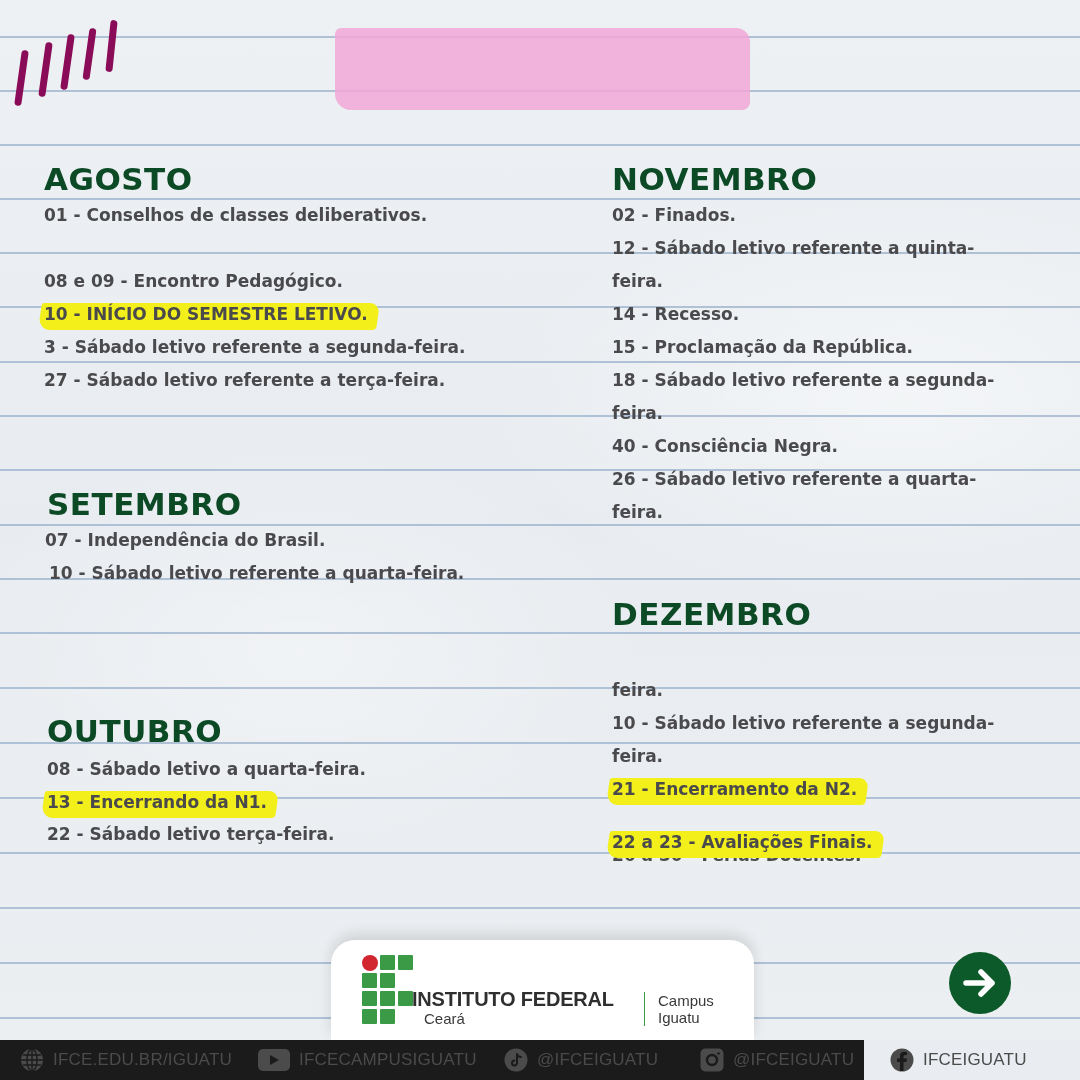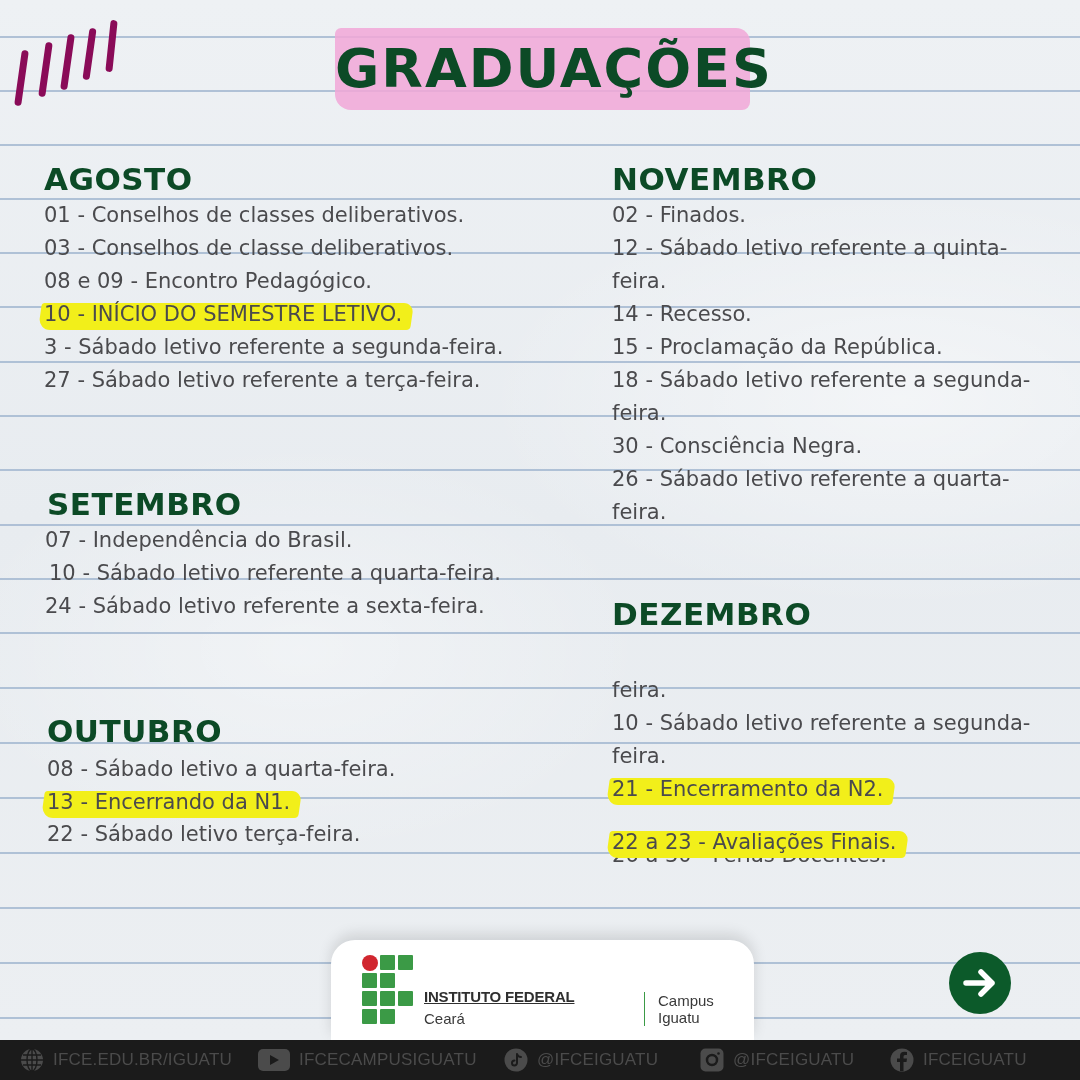--- a/index.html
+++ b/index.html
@@ -43,59 +43,59 @@
     line-height: 70px;
   }
   .month {
     position: absolute;
     font-family: "DejaVu Sans", sans-serif; font-weight: bold;
     font-size: 31px; color: #0c4a26; letter-spacing: 0.5px;
     line-height: 36px;
   }
   .item {
     position: absolute;
-    font-family: "DejaVu Sans", sans-serif; font-weight: normal;
-    font-size: 21px; color: #4a4a4d; line-height: 33px;
+    font-family: "DejaVu Sans", sans-serif; font-weight: bold;
+    font-size: 17px; color: #4a4a4d; line-height: 33px;
     white-space: nowrap;
   }
   .item.hl::before {
     content: ""; position: absolute; left: -4px; right: -10px; top: 5px; bottom: 1px;
     background: #f2ef1a; z-index: -1;
     border-radius: 3px 10px 4px 12px;
     transform: skewX(-8deg);
   }
   .item-wrap { position: absolute; z-index: 1; }
   .logo-card {
     position: absolute; left: 331px; top: 940px; width: 423px; height: 100px;
     background: #ffffff; border-radius: 24px 24px 0 0;
     box-shadow: 0 -6px 14px rgba(0,0,0,0.12);
   }
   .logo-grid { position: absolute; left: 31px; top: 15px; width: 52px; height: 70px; }
   .sq { position: absolute; width: 15px; height: 15px; background: #3b9a46; border-radius: 1px; }
   .dot { position: absolute; width: 16px; height: 16px; background: #d1262f; border-radius: 50%; }
   .logo-name {
-    position: absolute; left: 93px; top: 48px;
-    font-family: "Liberation Sans", sans-serif; font-weight: bold; font-size: 15px;
-    color: #2f2f2f; letter-spacing: -0.2px; text-decoration: underline;
+    position: absolute; left: 81px; top: 48px;
+    font-family: "Liberation Sans", sans-serif; font-weight: bold; font-size: 20px;
+    color: #2f2f2f; letter-spacing: -0.2px;
   }
   .logo-state {
     position: absolute; left: 93px; top: 70px;
     font-family: "Liberation Sans", sans-serif; font-size: 15px; color: #3a3a3a;
   }
   .logo-sep { position: absolute; left: 313px; top: 52px; width: 1px; height: 34px; background: #3b9a46; }
   .logo-campus {
     position: absolute; left: 327px; top: 52px;
     font-family: "Liberation Sans", sans-serif; font-size: 15px; color: #3a3a3a; line-height: 17px;
   }
   .next-btn {
     position: absolute; left: 949px; top: 952px; width: 62px; height: 62px; border-radius: 50%;
     background: #0c5a2a; display: flex; align-items: center; justify-content: center;
   }
   .footer {
-    position: absolute; left: 0; top: 1040px; width: 1080px; height: 40px; background: #1b1b1b; text-align: right;
+    position: absolute; left: 0; top: 1040px; width: 864px; height: 40px; background: #1b1b1b; text-align: right;
   }
   .f-item {
     position: absolute; top: 0; height: 40px; display: flex; align-items: center;
     font-family: "Liberation Sans", sans-serif; font-size: 17px; color: #4b4b4b; letter-spacing: 0.2px;
   }
   .f-icon { width: 24px; height: 24px; margin-right: 9px; display: inline-flex; align-items: center; justify-content: center; }
 </style>
 </head>
 <body>
 
@@ -123,54 +123,51 @@
   <div class="ticks">
     <div class="tick" style="left:4px; top:30px; height:56px; transform:rotate(8deg);"></div>
     <div class="tick" style="left:28px; top:22px; height:55px; transform:rotate(8deg);"></div>
     <div class="tick" style="left:50px; top:14px; height:56px; transform:rotate(8deg);"></div>
     <div class="tick" style="left:72px; top:8px; height:52px; transform:rotate(8deg);"></div>
     <div class="tick" style="left:94px; top:0px; height:52px; transform:rotate(6deg);"></div>
   </div>
 
   <div class="title-wrap">
     <div class="highlight-pink"></div>
-    <div class="title">GRADUAÇÕES</div>
   </div>
 
   <div class="month" style="left:44px; top:161px;">AGOSTO</div>
   <div class="item" style="left:44px; top:199px;">01 - Conselhos de classes deliberativos.</div>
-  <div class="item" style="left:44px; top:232px;">03 - Conselhos de classe deliberativos.</div>
   <div class="item" style="left:44px; top:265px;">08 e 09 - Encontro Pedagógico.</div>
   <div class="item-wrap" style="left:44px; top:298px;">
       <div class="item hl" style="left:0; top:0; position:relative;">10 - INÍCIO DO SEMESTRE LETIVO.</div>
     </div>
   <div class="item" style="left:44px; top:331px;">3 - Sábado letivo referente a segunda-feira.</div>
   <div class="item" style="left:44px; top:364px;">27 - Sábado letivo referente a terça-feira.</div>
 
   <div class="month" style="left:47px; top:486px;">SETEMBRO</div>
   <div class="item" style="left:45px; top:524px;">07 - Independência do Brasil.</div>
   <div class="item" style="left:49px; top:557px;">10 - Sábado letivo referente a quarta-feira.</div>
-  <div class="item" style="left:45px; top:590px;">24 - Sábado letivo referente a sexta-feira.</div>
 
   <div class="month" style="left:47px; top:713px;">OUTUBRO</div>
   <div class="item" style="left:47px; top:753px;">08 - Sábado letivo a quarta-feira.</div>
   <div class="item-wrap" style="left:47px; top:786px;">
       <div class="item hl" style="left:0; top:0; position:relative;">13 - Encerrando da N1.</div>
     </div>
   <div class="item" style="left:47px; top:818px;">22 - Sábado letivo terça-feira.</div>
 
   <div class="month" style="left:612px; top:161px;">NOVEMBRO</div>
   <div class="item" style="left:612px; top:199px;">02 - Finados.</div>
   <div class="item" style="left:612px; top:232px;">12 - Sábado letivo referente a quinta-</div>
   <div class="item" style="left:612px; top:265px;">feira.</div>
   <div class="item" style="left:612px; top:298px;">14 - Recesso.</div>
   <div class="item" style="left:612px; top:331px;">15 - Proclamação da República.</div>
   <div class="item" style="left:612px; top:364px;">18 - Sábado letivo referente a segunda-</div>
   <div class="item" style="left:612px; top:397px;">feira.</div>
-  <div class="item" style="left:612px; top:430px;">30 - Consciência Negra.</div>
+  <div class="item" style="left:612px; top:430px;">40 - Consciência Negra.</div>
   <div class="item" style="left:612px; top:463px;">26 - Sábado letivo referente a quarta-</div>
   <div class="item" style="left:612px; top:496px;">feira.</div>
 
   <div class="month" style="left:612px; top:596px;">DEZEMBRO</div>
   <div class="item" style="left:612px; top:674px;">feira.</div>
   <div class="item" style="left:612px; top:707px;">10 - Sábado letivo referente a segunda-</div>
   <div class="item" style="left:612px; top:740px;">feira.</div>
   <div class="item-wrap" style="left:612px; top:773px;">
       <div class="item hl" style="left:0; top:0; position:relative;">21 - Encerramento da N2.</div>
     </div>

